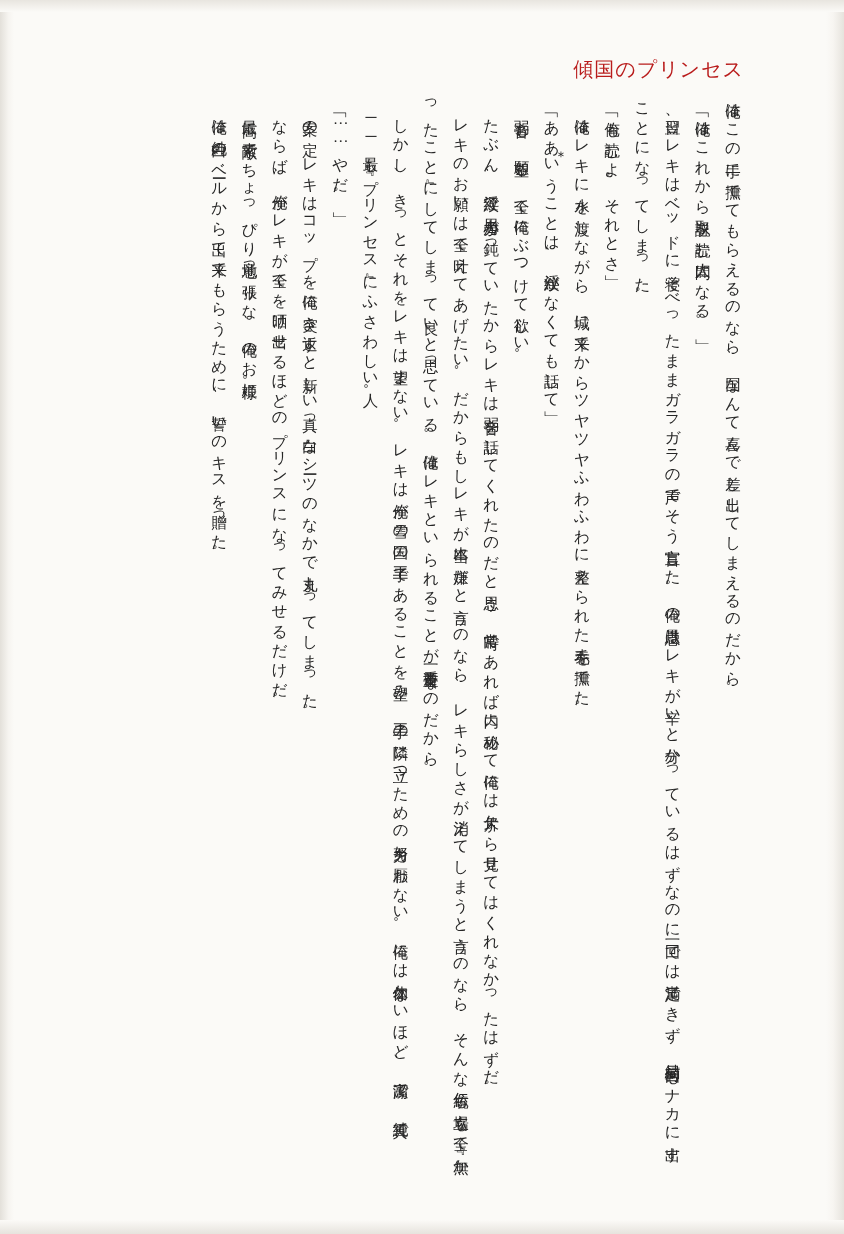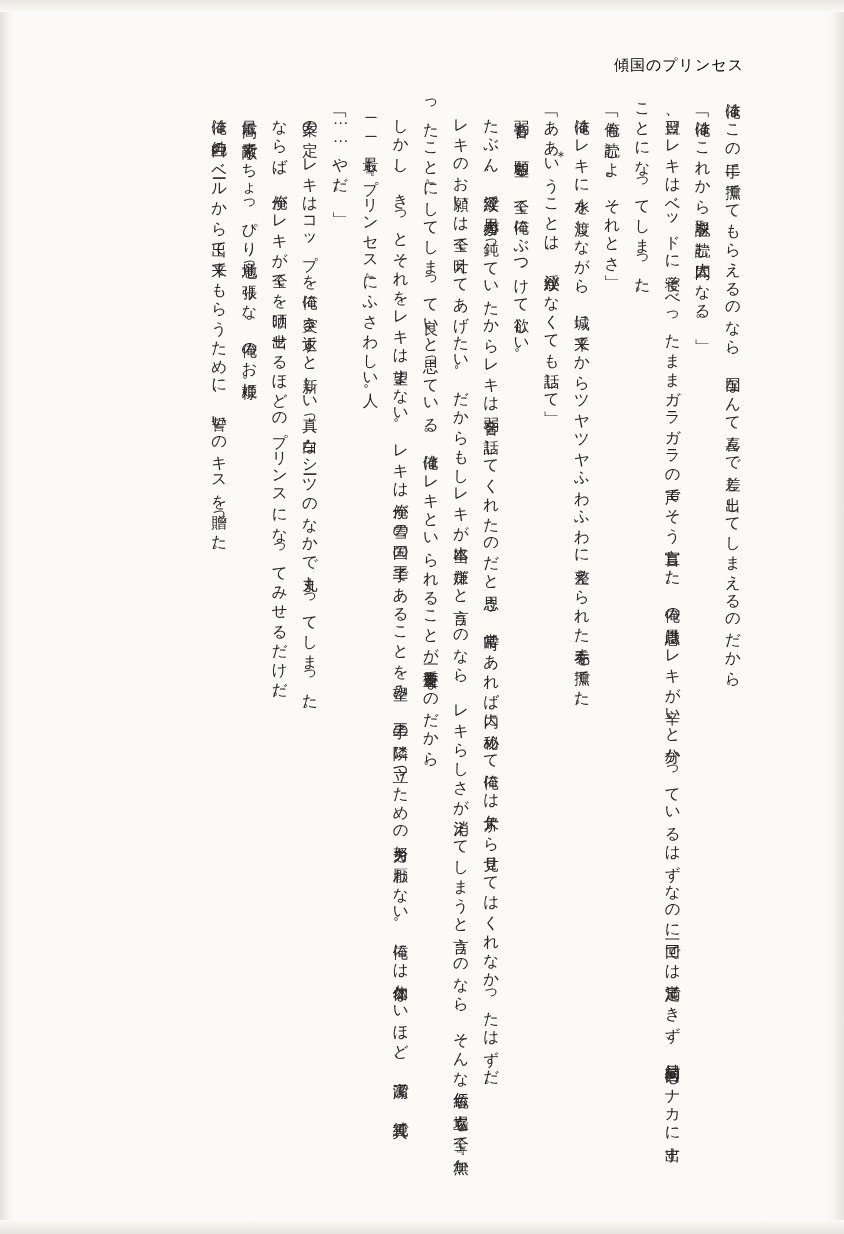--- a/index.html
+++ b/index.html
@@ -39,23 +39,23 @@
     position: absolute;
     left: 0; bottom: 0;
     width: 100%; height: 14px;
     background: linear-gradient(to top, #e6e3dd 0%, #fbfaf7 100%);
   }
 
   .header-title {
     position: absolute;
     top: 56px;
     right: 100px;
-    font-size: 15px;
+    font-size: 20px;
     letter-spacing: 1px;
-    color: #000000;
+    color: #b91c1c;
     font-family: "Liberation Sans", sans-serif;
     white-space: nowrap;
   }
 
   
   .body-text {
     position: absolute;
     top: 92px;
     right: 96px;
     width: 660px;

